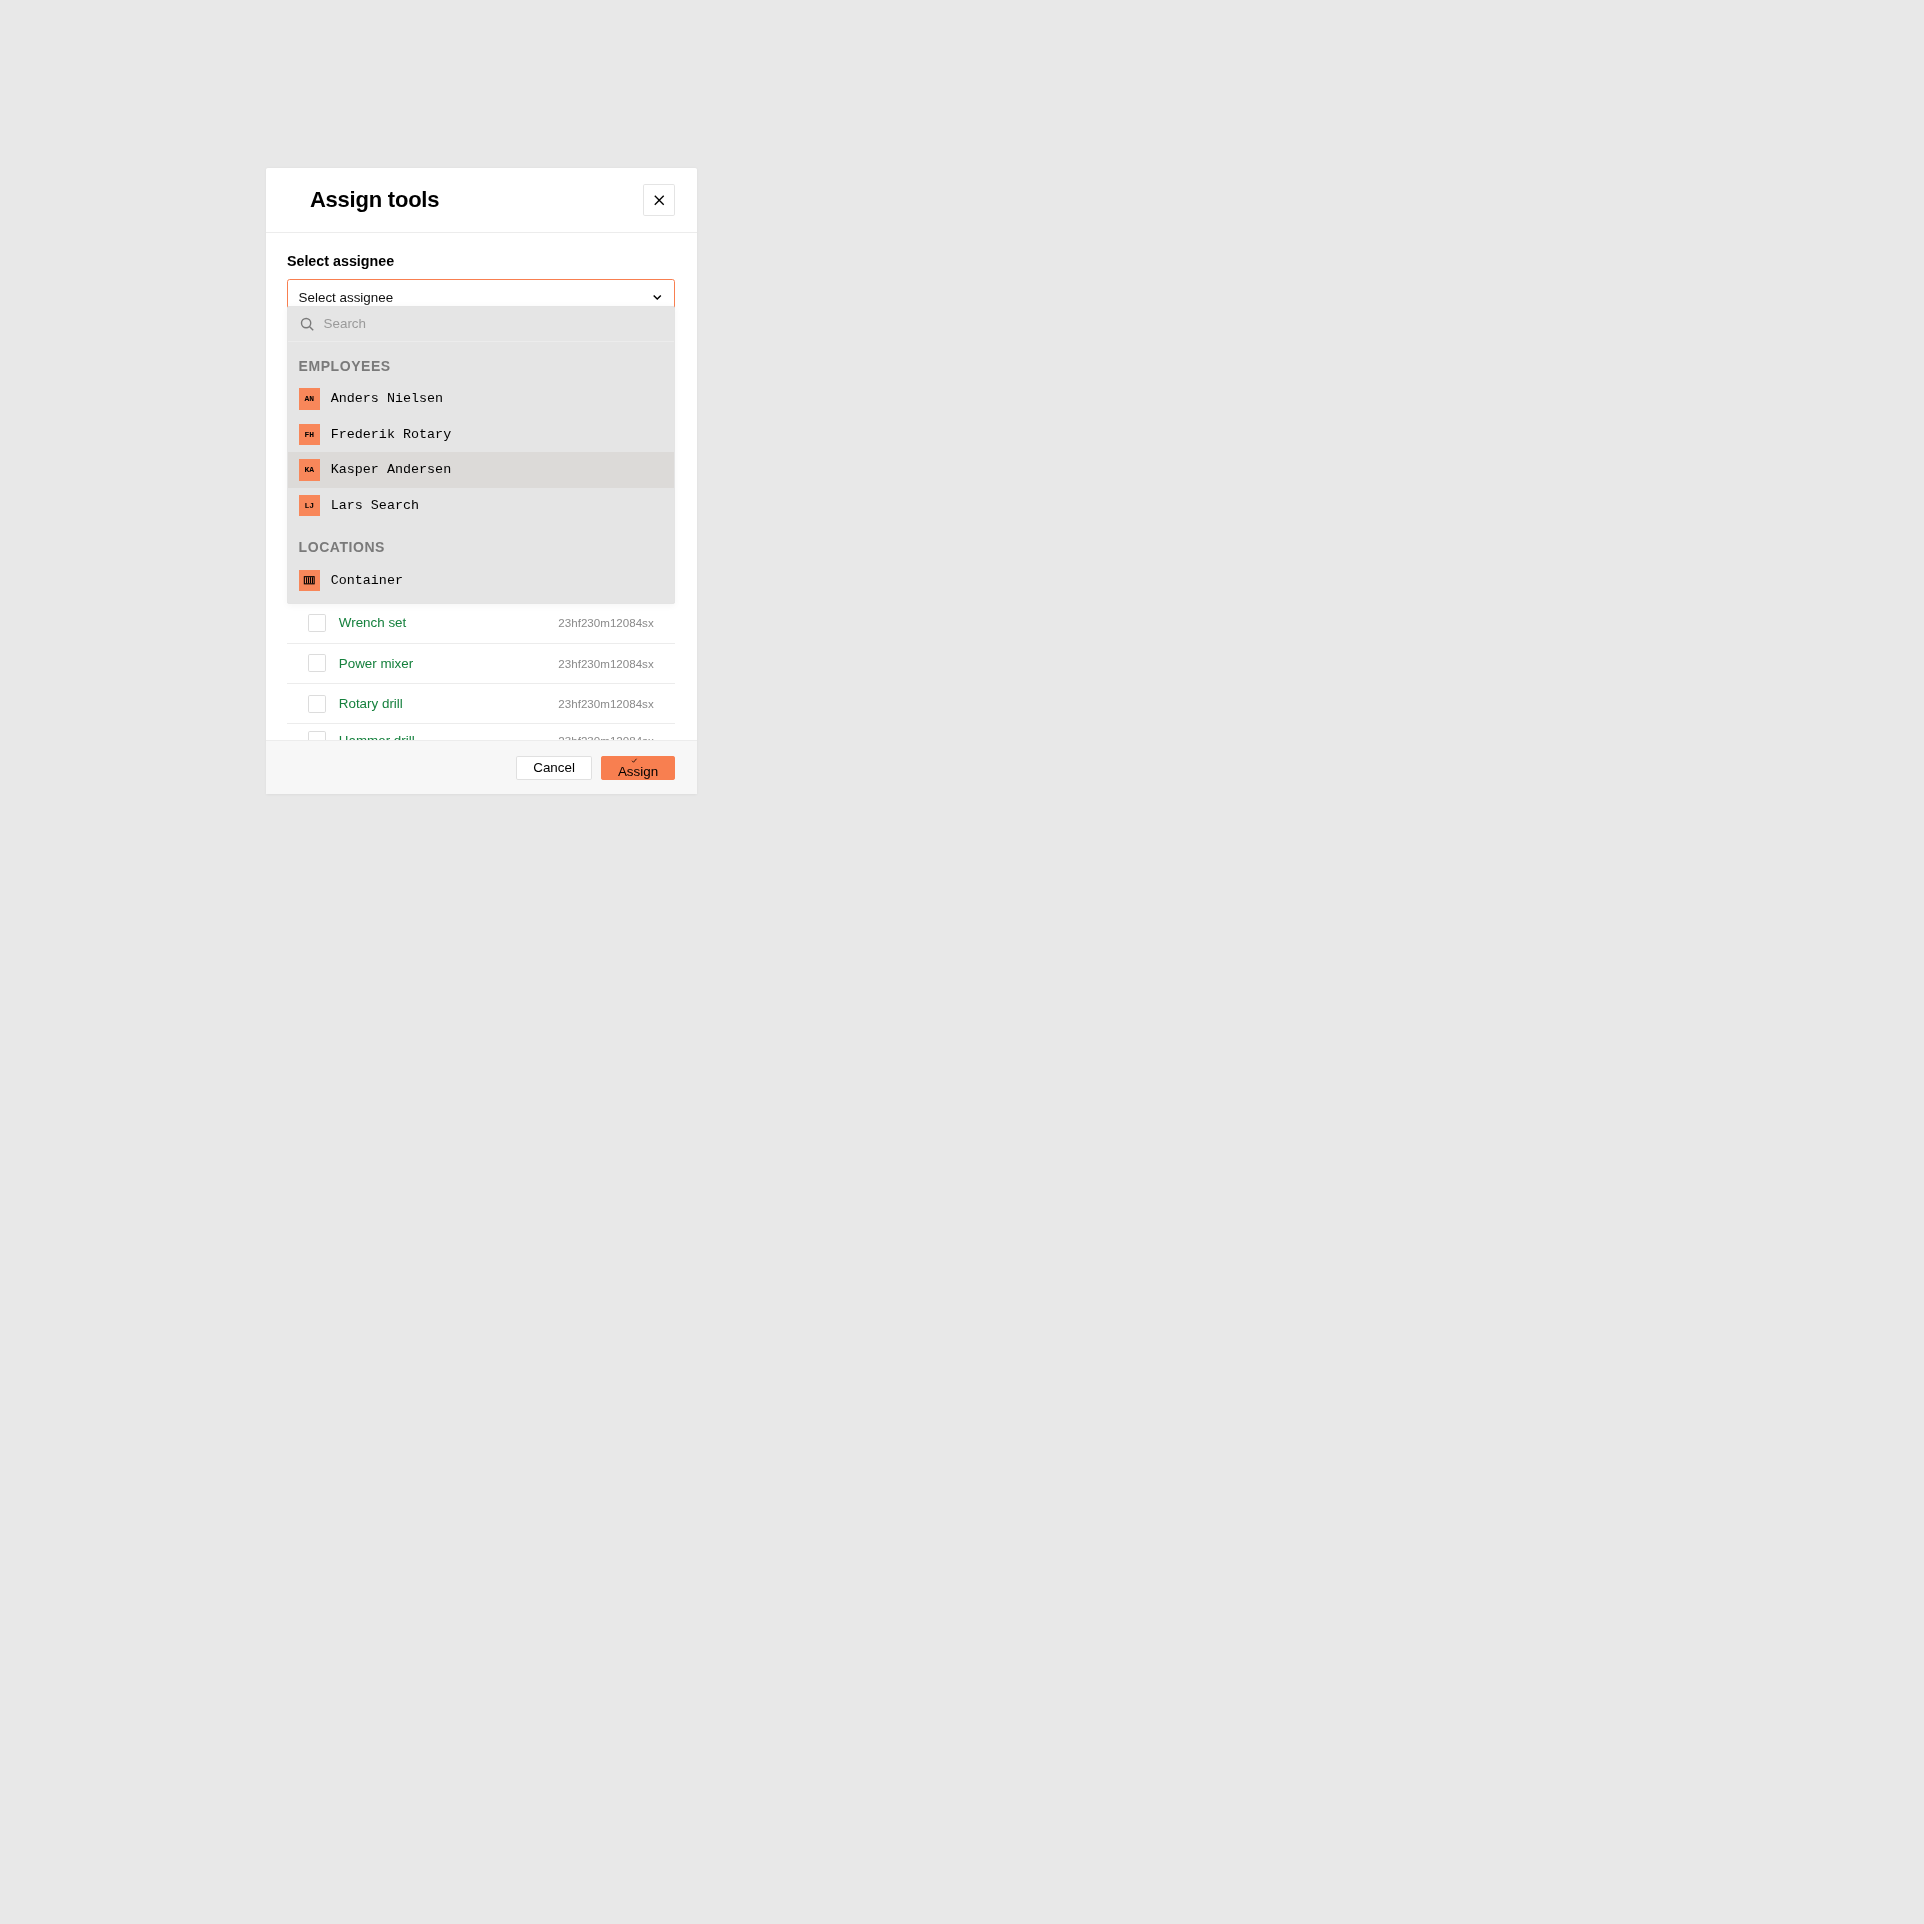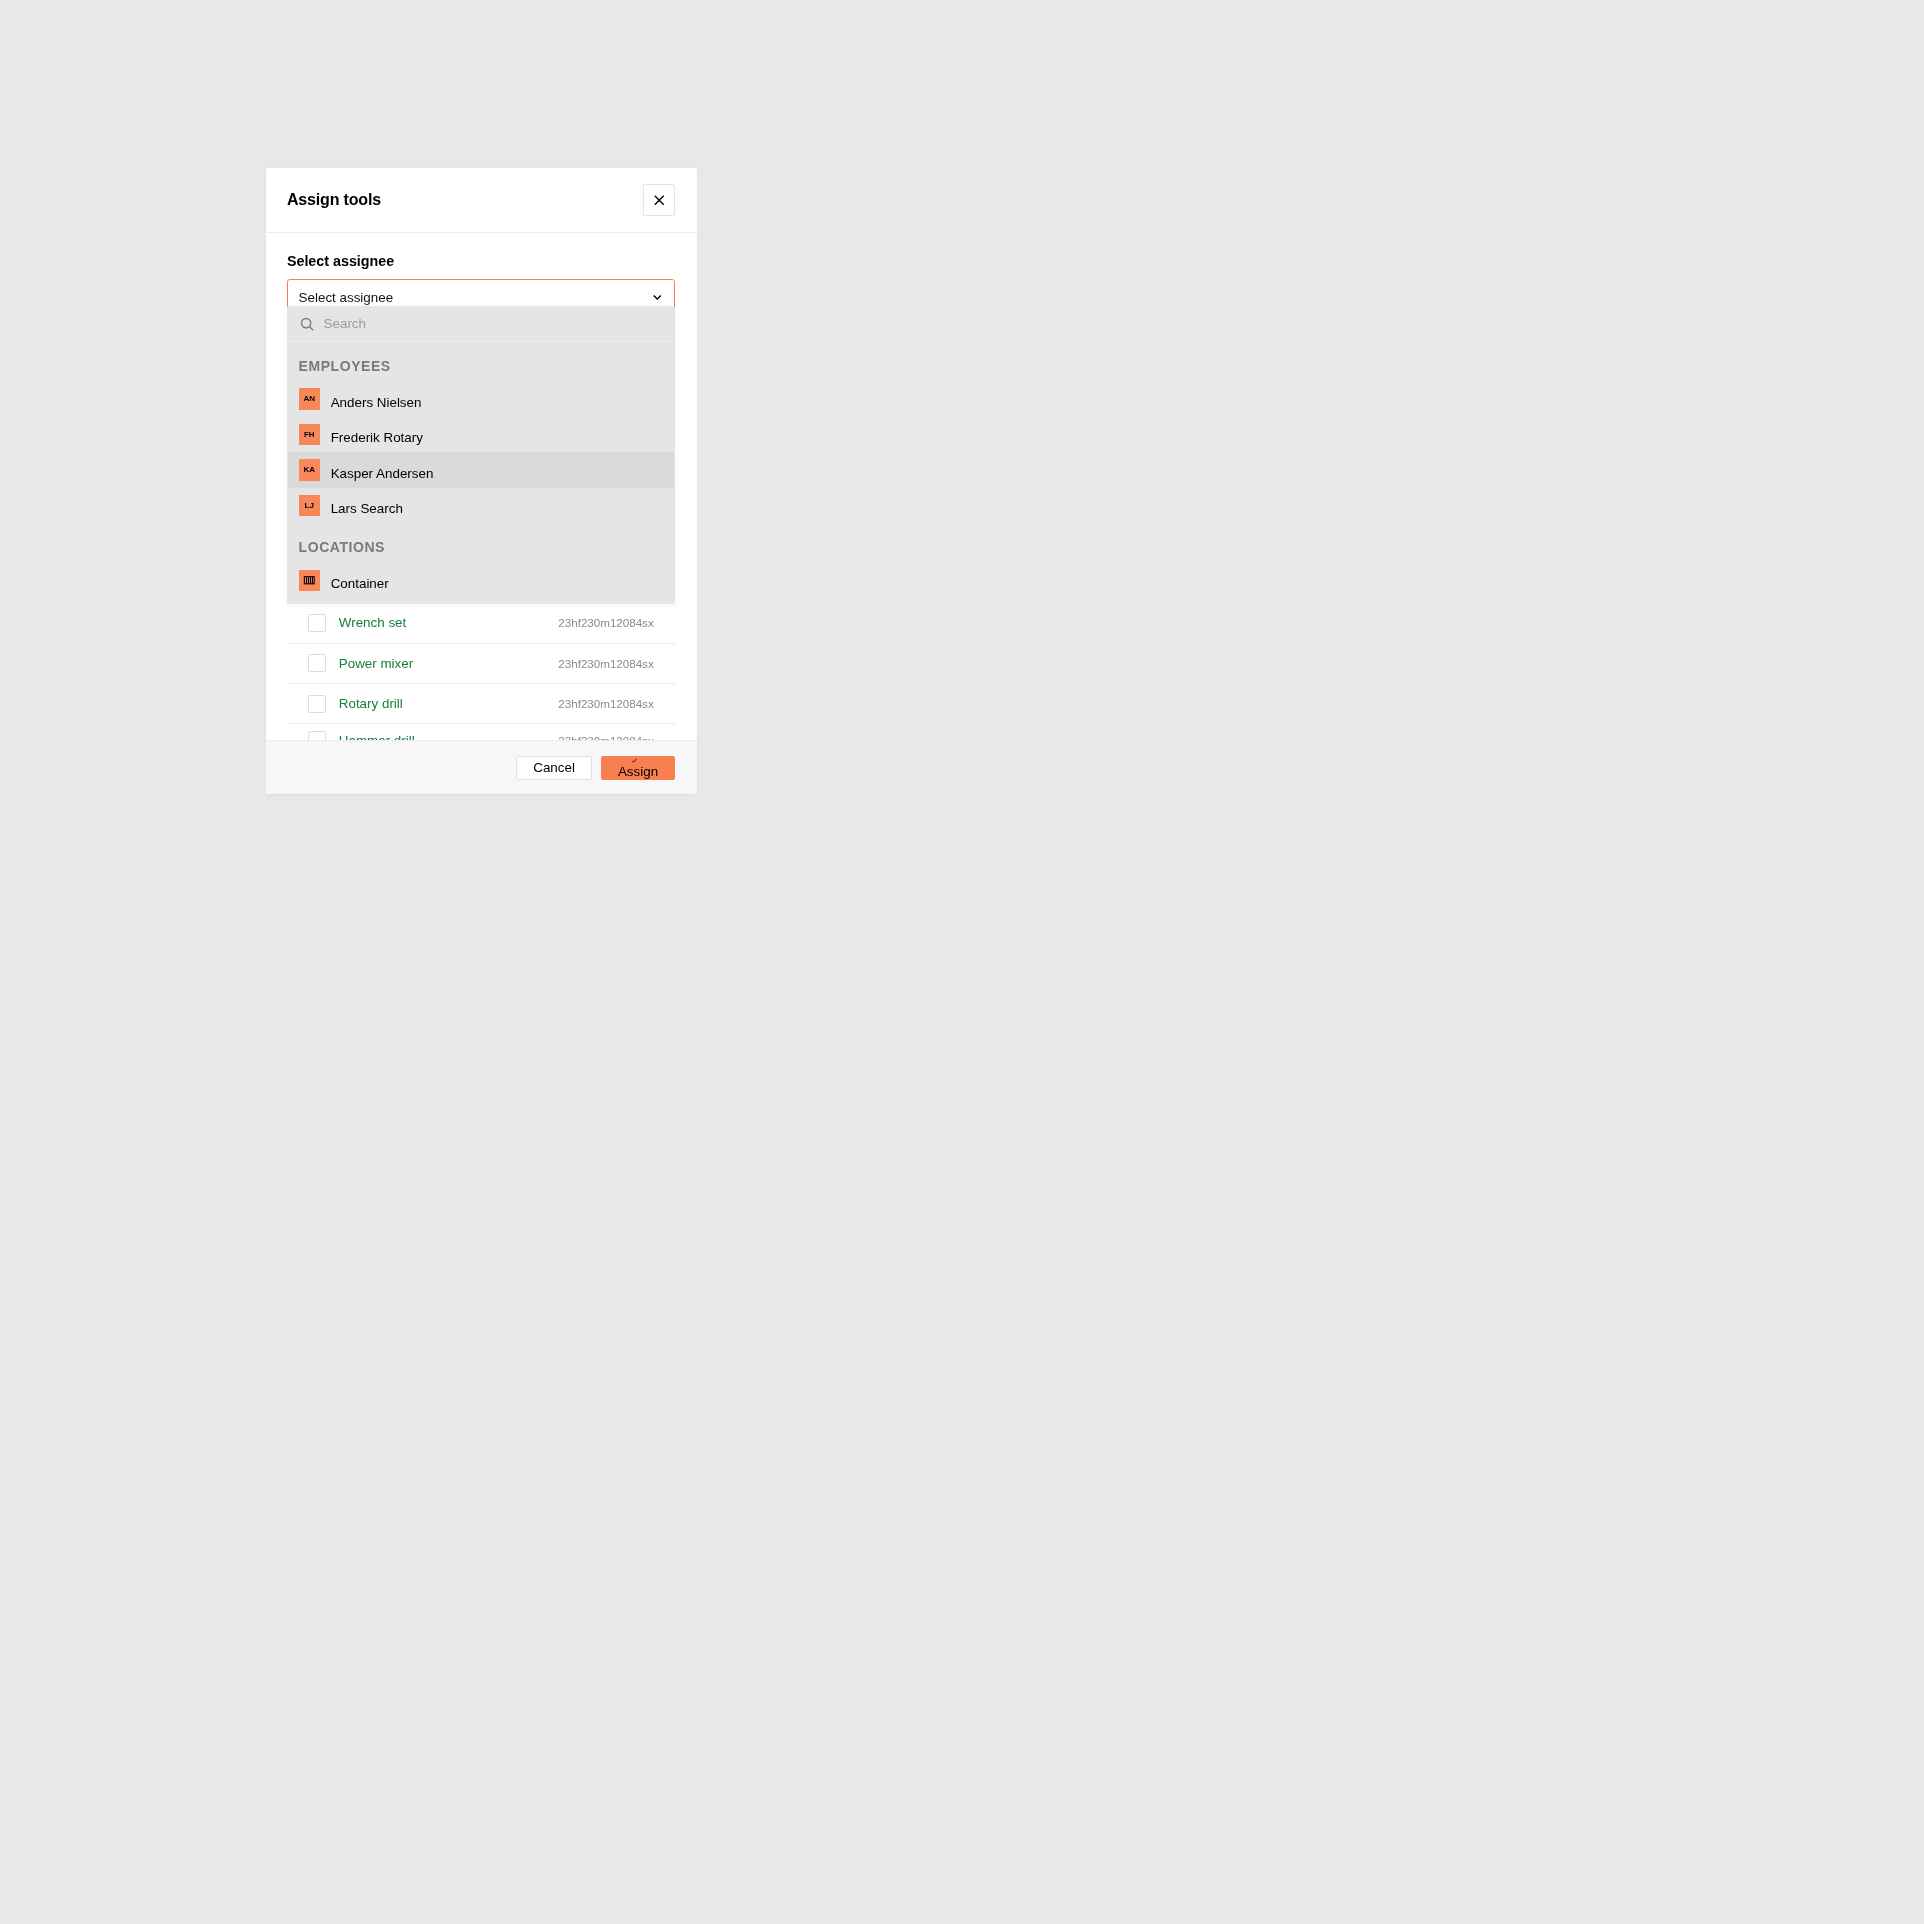--- a/index.html
+++ b/index.html
@@ -25,24 +25,25 @@
       flex-direction: column;
     }
     .modal-header {
       display: flex;
       align-items: center;
       justify-content: space-between;
       padding: 16px 21.4px 16px 21.4px;
       border-bottom: 0.9px solid #ececec;
     }
     .modal-title {
-      font-size: 16px;
+      font-size: 22px;
       font-weight: 600;
       color: #000;
       letter-spacing: -0.01em;
+      margin-left: 23px;
     }
     .close-btn {
       width: 32px;
       height: 32px;
       border: 0.9px solid #e4e4e4;
       border-radius: 1.8px;
       background: #fff;
       display: flex;
       align-items: center;
       justify-content: center;
@@ -116,25 +117,26 @@
     }
     .group-label {
       font-size: 14px;
       font-weight: 700;
       color: #7a7a7a;
       letter-spacing: 0.04em;
       padding: 16px 10.7px 7.1px 10.7px;
     }
     .option-row {
       display: flex;
-      align-items: flex-end;
+      align-items: center;
       padding: 7.1px 10.7px;
       cursor: pointer;
       font-size: 13.4px;
       color: #000;
+      font-family: Liberation Mono, monospace;
     }
     .option-row.highlighted {
       background: #dcdad8;
     }
     .avatar {
       width: 21.4px;
       height: 21.4px;
       background: #f8875a;
       color: #000;
       font-size: 8px;

